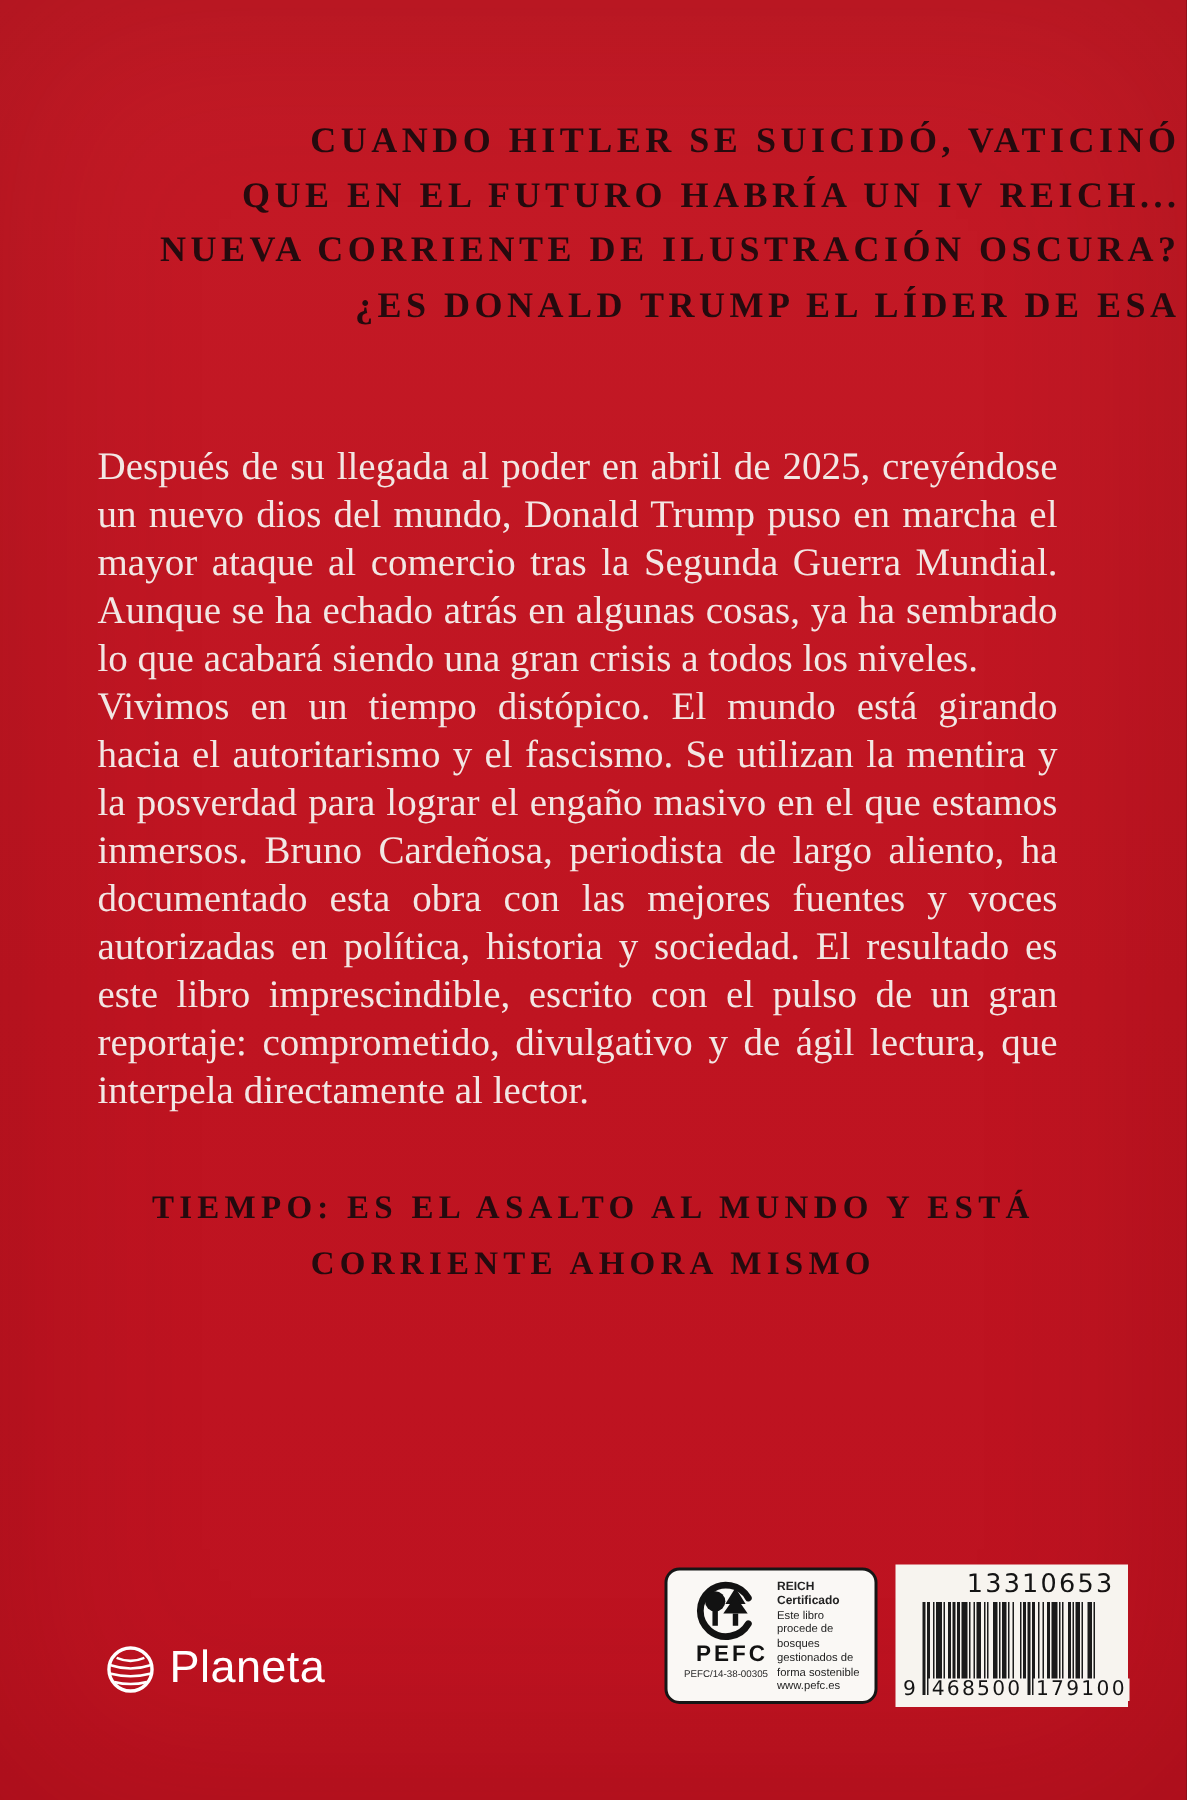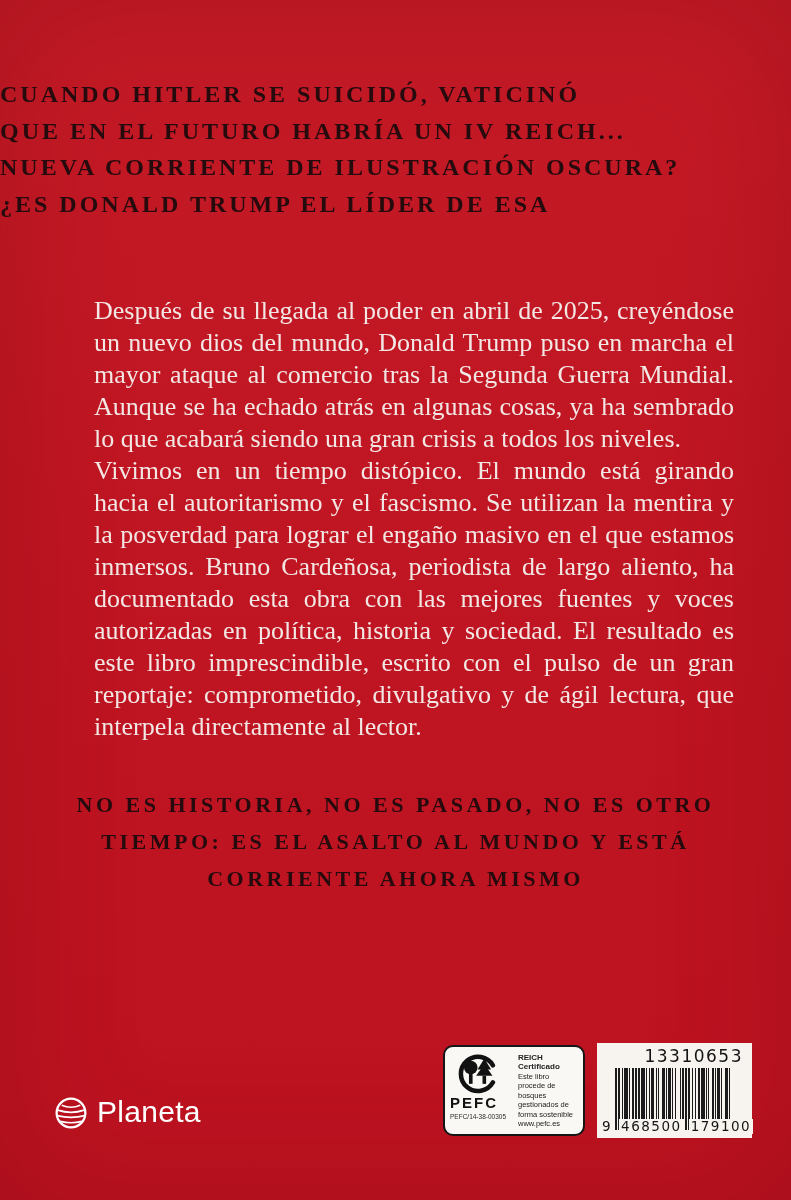--- a/index.html
+++ b/index.html
@@ -3,53 +3,53 @@
 <meta charset="utf-8">
 <style>
   html,body{margin:0;padding:0;background:#8a0e16;}
   .cover{
     position:relative;width:791px;height:1200px;overflow:hidden;
     background:linear-gradient(180deg,#c41a26 0%,#bf1421 55%,#bd1220 100%);
     box-shadow:inset 0 0 140px rgba(70,0,5,.18);
     font-family:"Liberation Serif", serif;
   }
   .top-heading{
-    position:absolute;left:0;right:4px;top:76px;text-align:left;
+    position:absolute;left:0;right:4px;top:76px;text-align:right;
     font-weight:bold;font-size:24px;line-height:36.5px;letter-spacing:3px;
     color:#250a0e;
   }
   .top-heading span{display:block;}
   .synopsis{
-    position:absolute;left:94px;top:295px;width:640px;
+    position:absolute;left:65px;top:295px;width:640px;
     font-size:26px;line-height:32px;color:#f2e7e4;text-align:justify;
   }
   .synopsis p{margin:0;}
   .bottom-heading{
     position:absolute;left:0;right:0;top:786px;text-align:center;
     font-weight:bold;font-size:22px;line-height:37px;letter-spacing:3.5px;
     color:#250a0e;
   }
   .bottom-heading span{display:block;}
   
   .publisher{
-    position:absolute;left:54px;top:1096px;display:flex;align-items:center;
+    position:absolute;left:70px;top:1096px;display:flex;align-items:center;
     gap:9px;color:#ffffff;
   }
   .publisher-name{
     font-family:"Liberation Sans", sans-serif;font-size:30px;font-weight:500;
     letter-spacing:.3px;line-height:1;padding-bottom:3px;
   }
   
   .pefc-box{
     position:absolute;left:443px;top:1045px;width:142px;height:91px;
     box-sizing:border-box;background:#faf8f5;border:2px solid #161616;
     border-radius:10px;display:flex;padding:5px 6px 4px 5px;
     font-family:"Liberation Sans", sans-serif;color:#222;
   }
-  .pefc-left{width:62px;display:flex;flex-direction:column;align-items:flex-start;}
+  .pefc-left{width:62px;display:flex;flex-direction:column;align-items:flex-end;}
   .pefc-wordmark{font-weight:bold;font-size:15px;letter-spacing:2px;color:#121212;line-height:1;margin-top:1px;}
   .pefc-license{font-size:6.5px;margin-top:3px;white-space:nowrap;color:#2a2a2a;}
   .pefc-right{flex:1;padding-left:6px;display:flex;flex-direction:column;justify-content:space-between;padding-top:2px;padding-bottom:2px;}
   .pefc-cert{font-weight:bold;font-size:8px;line-height:1.1;}
   .pefc-desc{font-size:7.5px;line-height:9.5px;}
   .pefc-web{font-size:7.5px;}
   
   .barcode-box{
     position:absolute;left:597px;top:1043px;width:155px;height:95px;
     background:#f7f4ef;font-family:"DejaVu Sans", sans-serif;color:#141414;
@@ -81,21 +81,20 @@
     <span>NUEVA CORRIENTE DE ILUSTRACIÓN OSCURA?</span>
     <span>¿ES DONALD TRUMP EL LÍDER DE ESA</span>
   </div>
 
   <div class="synopsis">
     <p>Después de su llegada al poder en abril de 2025, creyéndose un nuevo dios del mundo, Donald Trump puso en marcha el mayor ataque al comercio tras la Segunda Guerra Mundial. Aunque se ha echado atrás en algunas cosas, ya ha sembrado lo que acabará siendo una gran crisis a todos los niveles.</p>
     <p>Vivimos en un tiempo distópico. El mundo está girando hacia el autoritarismo y el fascismo. Se utilizan la mentira y la posverdad para lograr el engaño masivo en el que estamos inmersos. Bruno Cardeñosa, periodista de largo aliento, ha documentado esta obra con las mejores fuentes y voces autorizadas en política, historia y sociedad. El resultado es este libro imprescindible, escrito con el pulso de un gran reportaje: comprometido, divulgativo y de ágil lectura, que interpela directamente al lector.</p>
   </div>
 
   <div class="bottom-heading">
-    <span>NO ES HISTORIA, NO ES PASADO, NO ES OTRO</span>
     <span>TIEMPO: ES EL ASALTO AL MUNDO Y ESTÁ</span>
     <span>CORRIENTE AHORA MISMO</span>
   </div>
 
   <div class="publisher">
     <span style="display:inline-flex;">
       <svg width="34" height="34" viewBox="0 0 36 36" fill="none" stroke="#ffffff">
         <circle cx="18" cy="18" r="15.2" stroke-width="2.4"></circle>
         <path d="M8.2,9.8 Q18,14 27.8,9.8" stroke-width="1.8"></path>
         <path d="M4,15 Q18,19.6 32,15" stroke-width="1.8"></path>

